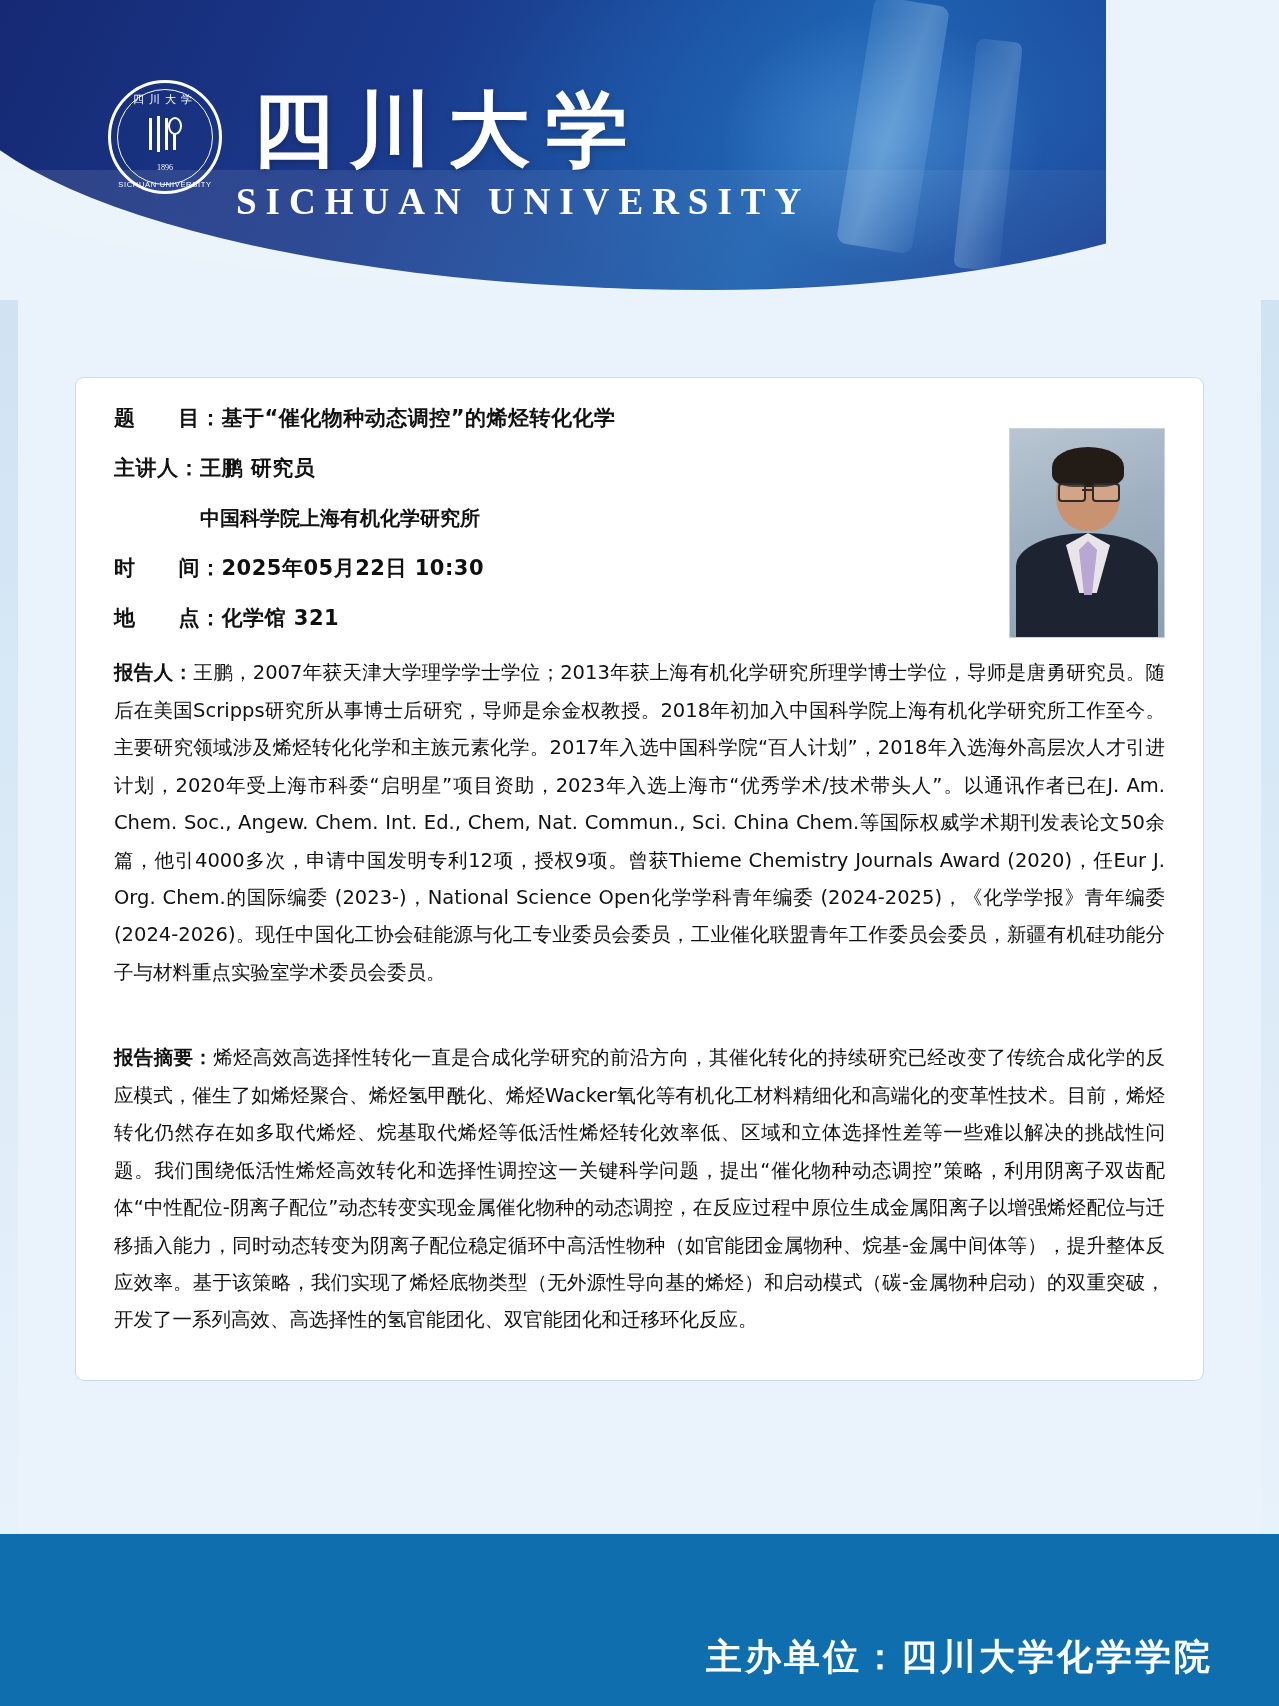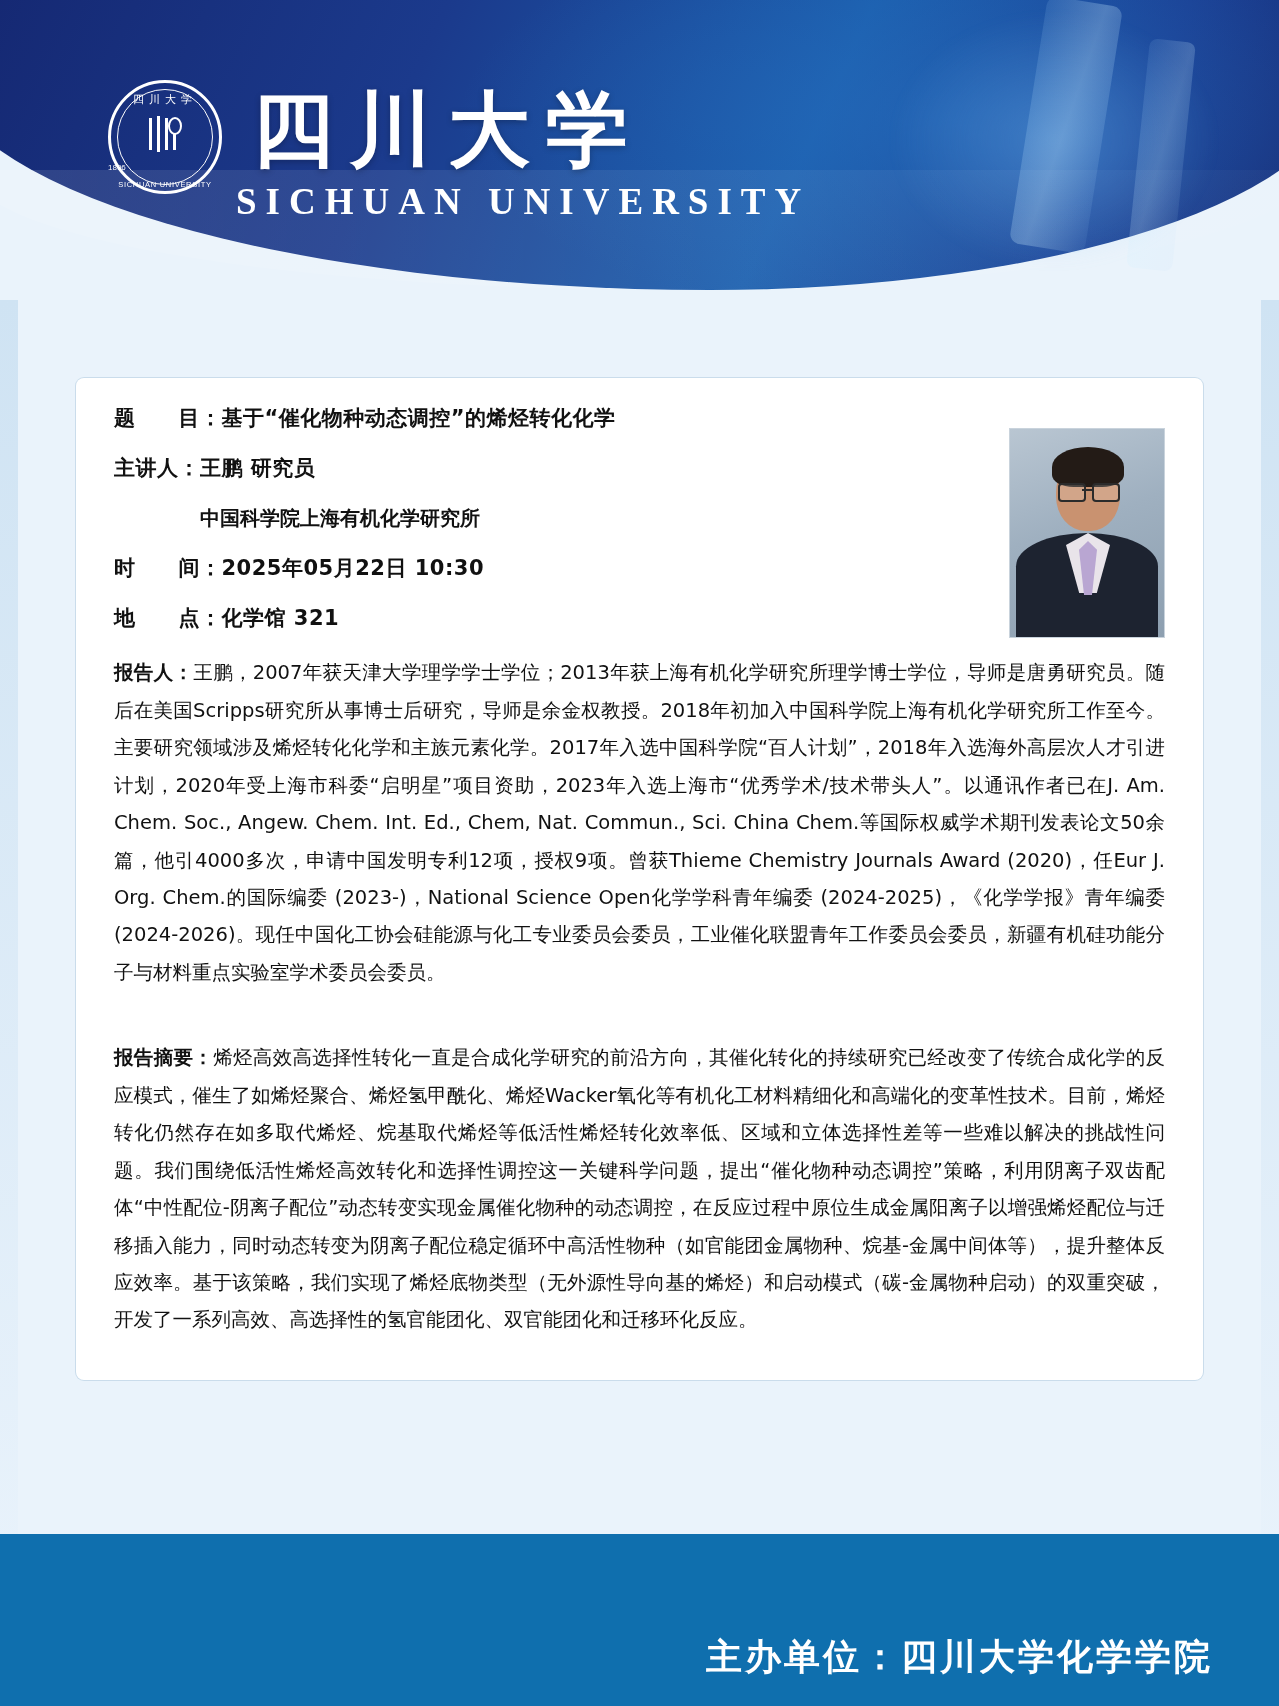--- a/index.html
+++ b/index.html
@@ -18,23 +18,24 @@
     width: 1279px;
     height: 1706px;
     background: #eaf3fb;
     overflow: hidden;
   }
 
   
   .header {
     position: absolute;
     top: 0; left: 0;
-    width: 1279px;
+    width: 1062px;
     height: 300px;
     overflow: hidden;
+    padding-left: 44px;
   }
   .header-bg {
     position: absolute;
     top: -90px; left: -60px;
     width: 1400px;
     height: 380px;
     background:
       radial-gradient(ellipse 700px 300px at 72% 55%, rgba(40,110,190,0.55) 0%, rgba(20,60,140,0.0) 70%),
       linear-gradient(115deg, #14256e 0%, #1b3a8c 35%, #1b5fae 62%, #1a3f93 82%, #16246b 100%);
     border-bottom-left-radius: 55% 60%;
@@ -109,23 +110,24 @@
     text-align: center;
     color: #fff;
     font-size: 7.5px;
     letter-spacing: 0.7px;
     font-family: "Liberation Sans", sans-serif;
   }
   .logo-year {
     position: absolute;
     left: 0; bottom: 28px;
     width: 114px;
+    text-align: center;
     color: #fff;
     font-size: 8px;
-    font-family: Liberation Sans, sans-serif;
+    font-family: Liberation Serif, serif;
   }
   .logo-emblem {
     position: absolute;
     left: 39px; top: 34px;
     width: 36px; height: 40px;
     color: #fff;
   }
 
   .uni-cn {
     position: absolute;

